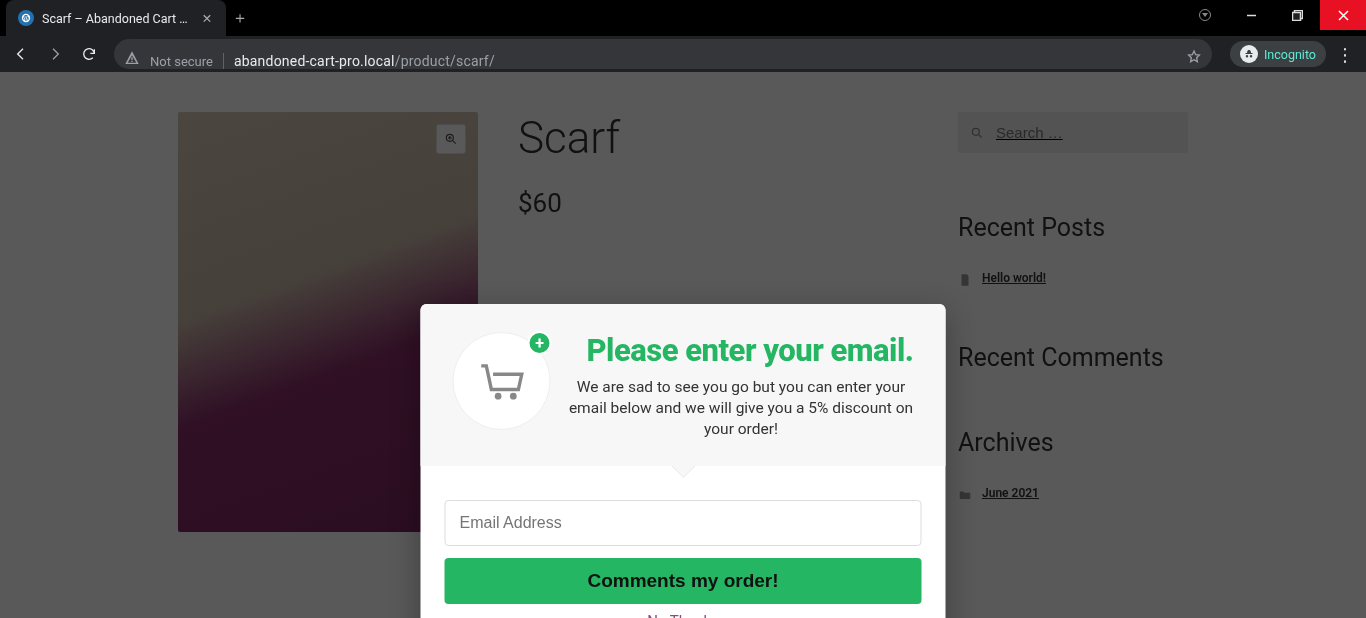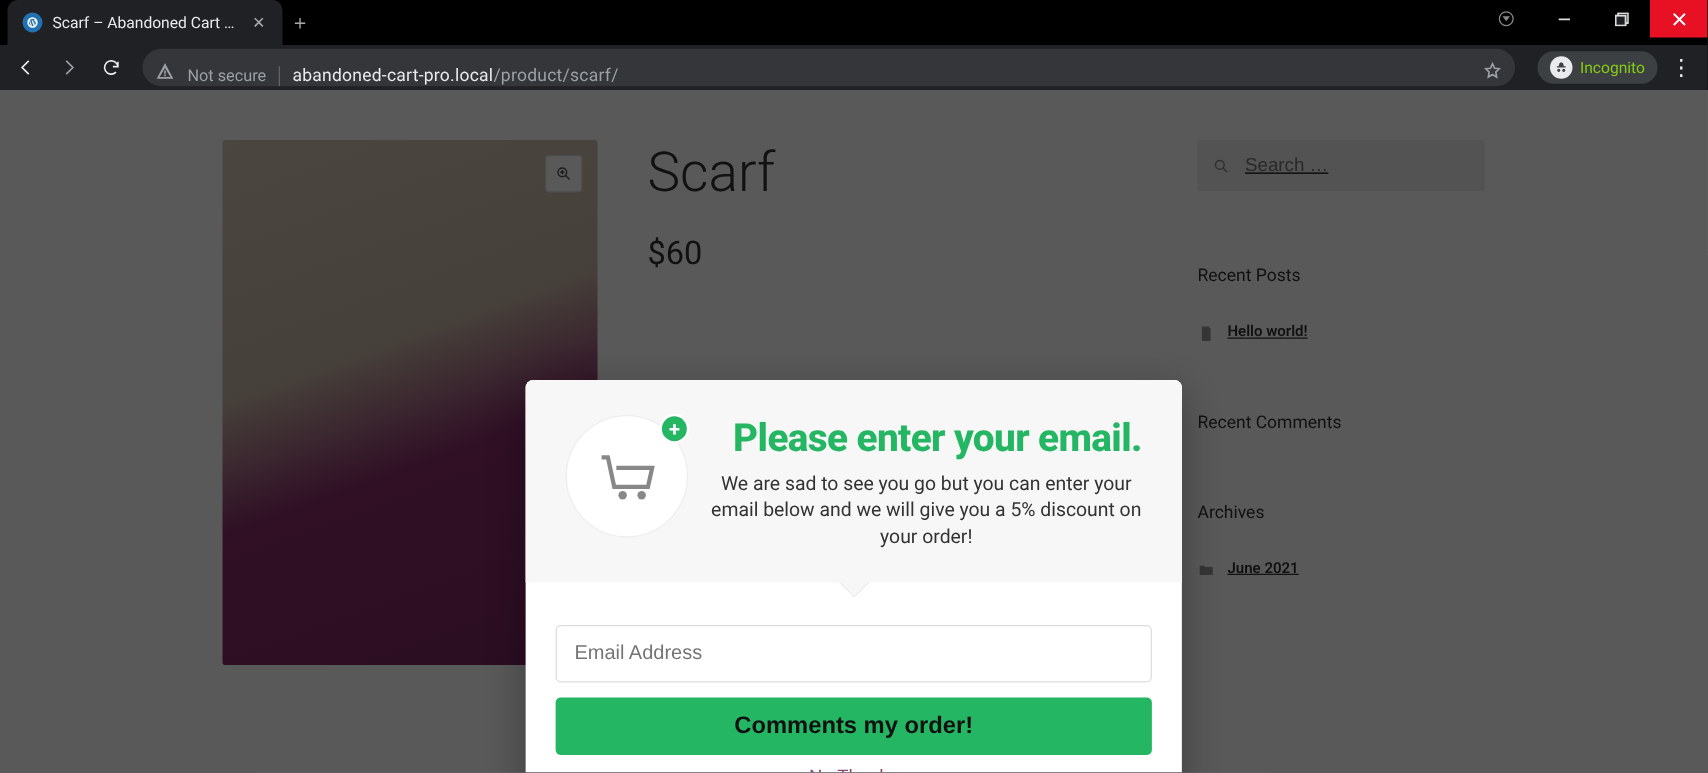--- a/index.html
+++ b/index.html
@@ -25,36 +25,36 @@
   .warn { color:#9aa0a6; font-size:14px;}
   .notsecure { color:#9aa0a6; font-size:13px;}
   .divider { width:1px; height:16px; background:#5f6368;}
   .url { color:#9aa0a6; font-size:14px; letter-spacing:0.2px;}
   .url .host { color:#e8eaed; }
   .omniright { margin-left:auto; display:flex; align-items:center; gap:14px;}
   .star { color:#9aa0a6;}
   .incog { display:flex; align-items:center; gap:6px; background:#3c4043; border-radius:13px; padding:4px 10px; margin-left:8px;}
   .incog .badge { width:18px; height:18px; background:#e8eaed; border-radius:50%; display:flex; align-items:center; justify-content:center;}
   .incog .badge svg { width:12px; height:12px; fill:#3c4043; }
-  .incog span { color:#84cc16; font-size:12.5px;}
+  .incog span { color:#5eead4; font-size:12.5px;}
   .menu3 { color:#e8eaed; font-size:18px; padding:0 6px;}
   .viewport { position:relative; width:1366px; height:546px; background:#fff; overflow:hidden;}
   .page { position:absolute; inset:0; background:#fff; font-family:-apple-system,"Segoe UI",Roboto,Helvetica,Arial,sans-serif; color:#333;}
   .container { display:flex; gap:40px; padding:40px 178px 0 178px; }
   .prodimg { width:300px; height:420px; position:relative; background:linear-gradient(160deg,#d9c8b8 0%,#c9b8a8 40%,#8a2e6a 60%,#7a2660 100%); border-radius:2px;}
   .zoomicon { position:absolute; top:12px; right:12px; width:30px; height:30px; background:#fff; border:1px solid #ddd; display:flex; align-items:center; justify-content:center; border-radius:3px;}
   .zoomicon svg { width:14px; height:14px; stroke:#555; stroke-width:2; fill:none;}
   .summary { flex:1; }
   .summary h1 { font-size:44px; font-weight:300; color:#333; margin-bottom:24px;}
   .price { font-size:26px; color:#333;}
   .sidebar { width:230px; margin-left:auto; color:#333;}
   .searchbox { background:#eee; border:none; padding:12px 14px 12px 38px; width:100%; font-size:15px; border-radius:2px;text-decoration:underline;}
   .searchwrap { position:relative; margin-bottom:60px;}
   .searchwrap svg { position:absolute; left:12px; top:14px; width:14px; height:14px; stroke:#888; stroke-width:2; fill:none;}
-  .sidebar h3 { font-size:14px; font-weight:400; color:#333; margin:0 0 28px 0;}
+  .sidebar h3 { font-size:25px; font-weight:400; color:#333; margin:0 0 28px 0;}
   .sidebar .section { margin-bottom:56px;}
   .sidebar ul { list-style:none;}
   .sidebar li { display:flex; align-items:flex-end; gap:10px; font-size:12px; line-height:1.4;}
   .sidebar li svg { width:14px; height:14px; flex-shrink:0; margin-top:3px; fill:#999;}
   .sidebar a { color:#333; text-decoration:underline; font-weight:600;}
   .sidebar .comtext { color:#333;}
   .overlay { position:absolute; inset:0; background:rgba(0,0,0,0.65);}
   .modal { position:absolute; left:50%; top:232px; transform:translateX(-50%); width:525px; background:#fff; border-radius:6px; box-shadow:0 8px 30px rgba(0,0,0,0.3);}
   .mclose { position:absolute; top:10px; right:12px; width:20px; height:20px; background:#e74c3c; border-radius:50%; display:flex; align-items:center; justify-content:center; color:#fff; font-size:12px; cursor:pointer;}
   .mhead { background:#f7f7f7; padding:28px 32px 26px 32px; border-top-left-radius:6px; border-top-right-radius:6px; display:flex; gap:18px; position:relative;}

